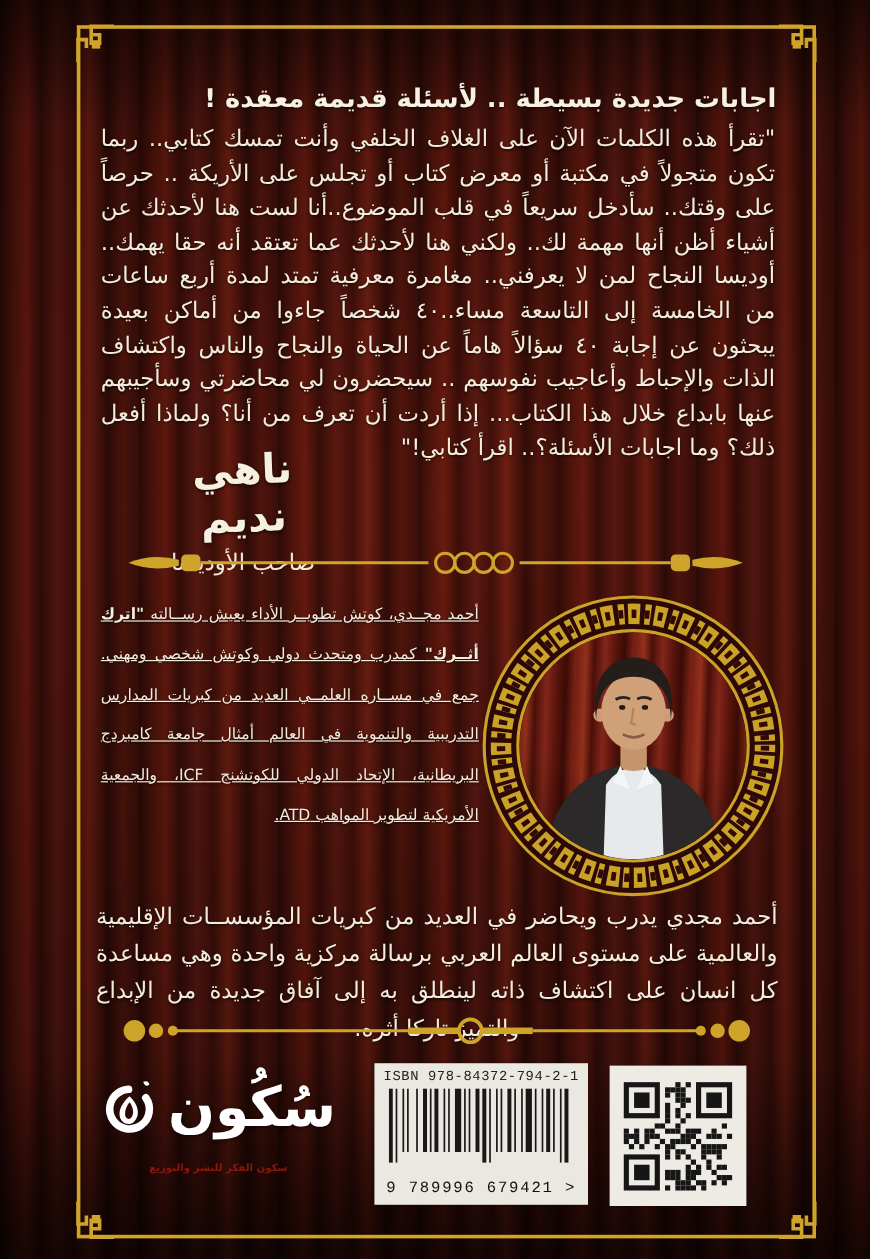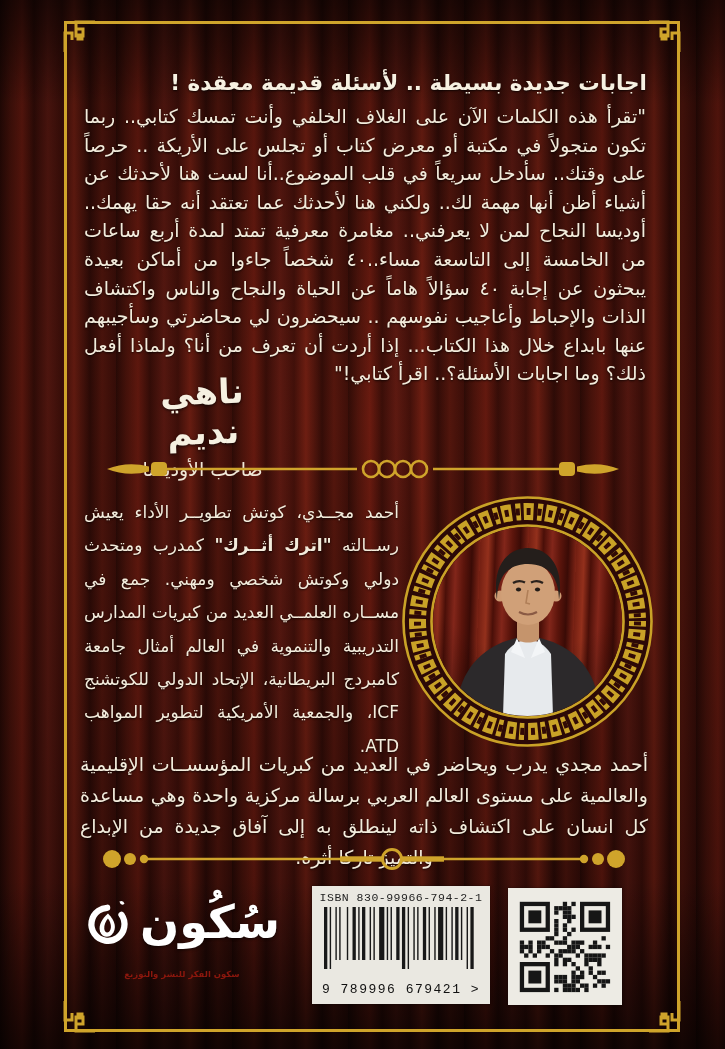--- a/index.html
+++ b/index.html
@@ -34,22 +34,22 @@
   .signature{position:absolute;top:372px;left:120px;width:165px;text-align:center;}
   .sig-name{font-size:34px;font-weight:bold;color:#f6f0e1;transform:rotate(-2deg);
     letter-spacing:1px;text-shadow:0 1px 3px rgba(0,0,0,.7);}
   .sig-role{font-size:19px;margin-top:6px;color:#f0e8d8;}
 
   .divider{position:absolute;pointer-events:none;}
   .div1{top:456px;left:103px;width:520px;height:26px;}
   .div2{top:847px;left:100px;width:528px;height:24px;}
 
   .bio{position:absolute;top:496px;right:326px;left:84px;
-    font-size:17px;line-height:33.4px;text-align:justify;color:#f3ecdc;
-    text-shadow:0 1px 2px rgba(0,0,0,.65);}
+    font-size:13px;line-height:33.4px;text-align:justify;color:#f3ecdc;
+    text-shadow:0 1px 2px rgba(0,0,0,.65);text-decoration:underline;}
   .bio b{font-weight:bold;}
 
   .photo-wrap{position:absolute;top:493px;left:399px;width:257px;height:257px;}
   .photo-ring{position:absolute;inset:0;}
   .photo-circle{position:absolute;inset:34px;border-radius:50%;overflow:hidden;
     background:
       radial-gradient(ellipse 120% 90% at 50% 30%, rgba(0,0,0,0) 40%, rgba(0,0,0,.45) 100%),
       repeating-linear-gradient(92deg,#731f12 0px,#93301c 8px,#4a0f08 15px,#82261a 24px,#5c150c 32px,#3a0b06 40px,#7b2315 48px);}
   .photo-circle svg{position:absolute;bottom:0;left:50%;transform:translateX(-50%);}
 
@@ -203,21 +203,21 @@
         <path d="M42,27 C55,39 58,54 49,64 C42,71 31,68 28,58 C25,47 32,36 42,27 Z" fill="#ffffff"></path>
         <path d="M42,36 C48,44 49,54 44,59 C40.5,62 36,60 35.5,54 C35,47 38,41 42,36 Z" fill="#2c0907"></path>
         <path d="M62,6 q7,-3 9,4 q-6,5 -9,-4 Z" fill="#ffffff"></path>
       </svg>
       <span class="logo-text">سُكُون</span>
     </div>
     <div class="logo-tagline">سكون الفكر للنشر والتوزيع</div>
   </div>
 
   <div class="isbn-box">
-    <div class="isbn-label">ISBN 830-99966-794-2-1</div>
+    <div class="isbn-label">ISBN 978-84372-794-2-1</div>
     <svg class="isbn-bars" id="barcode-svg" viewBox="0 0 154 62">
         <rect x="0.00" y="0" width="3.30" height="62" fill="#181818"></rect>
         <rect x="5.70" y="0" width="1.40" height="62" fill="#181818"></rect>
         <rect x="11.41" y="0" width="1.40" height="53" fill="#181818"></rect>
         <rect x="15.21" y="0" width="1.40" height="53" fill="#181818"></rect>
         <rect x="22.81" y="0" width="1.40" height="53" fill="#181818"></rect>
         <rect x="28.52" y="0" width="3.30" height="53" fill="#181818"></rect>
         <rect x="34.22" y="0" width="1.40" height="53" fill="#181818"></rect>
         <rect x="38.02" y="0" width="3.30" height="53" fill="#181818"></rect>
         <rect x="45.63" y="0" width="1.40" height="53" fill="#181818"></rect>

